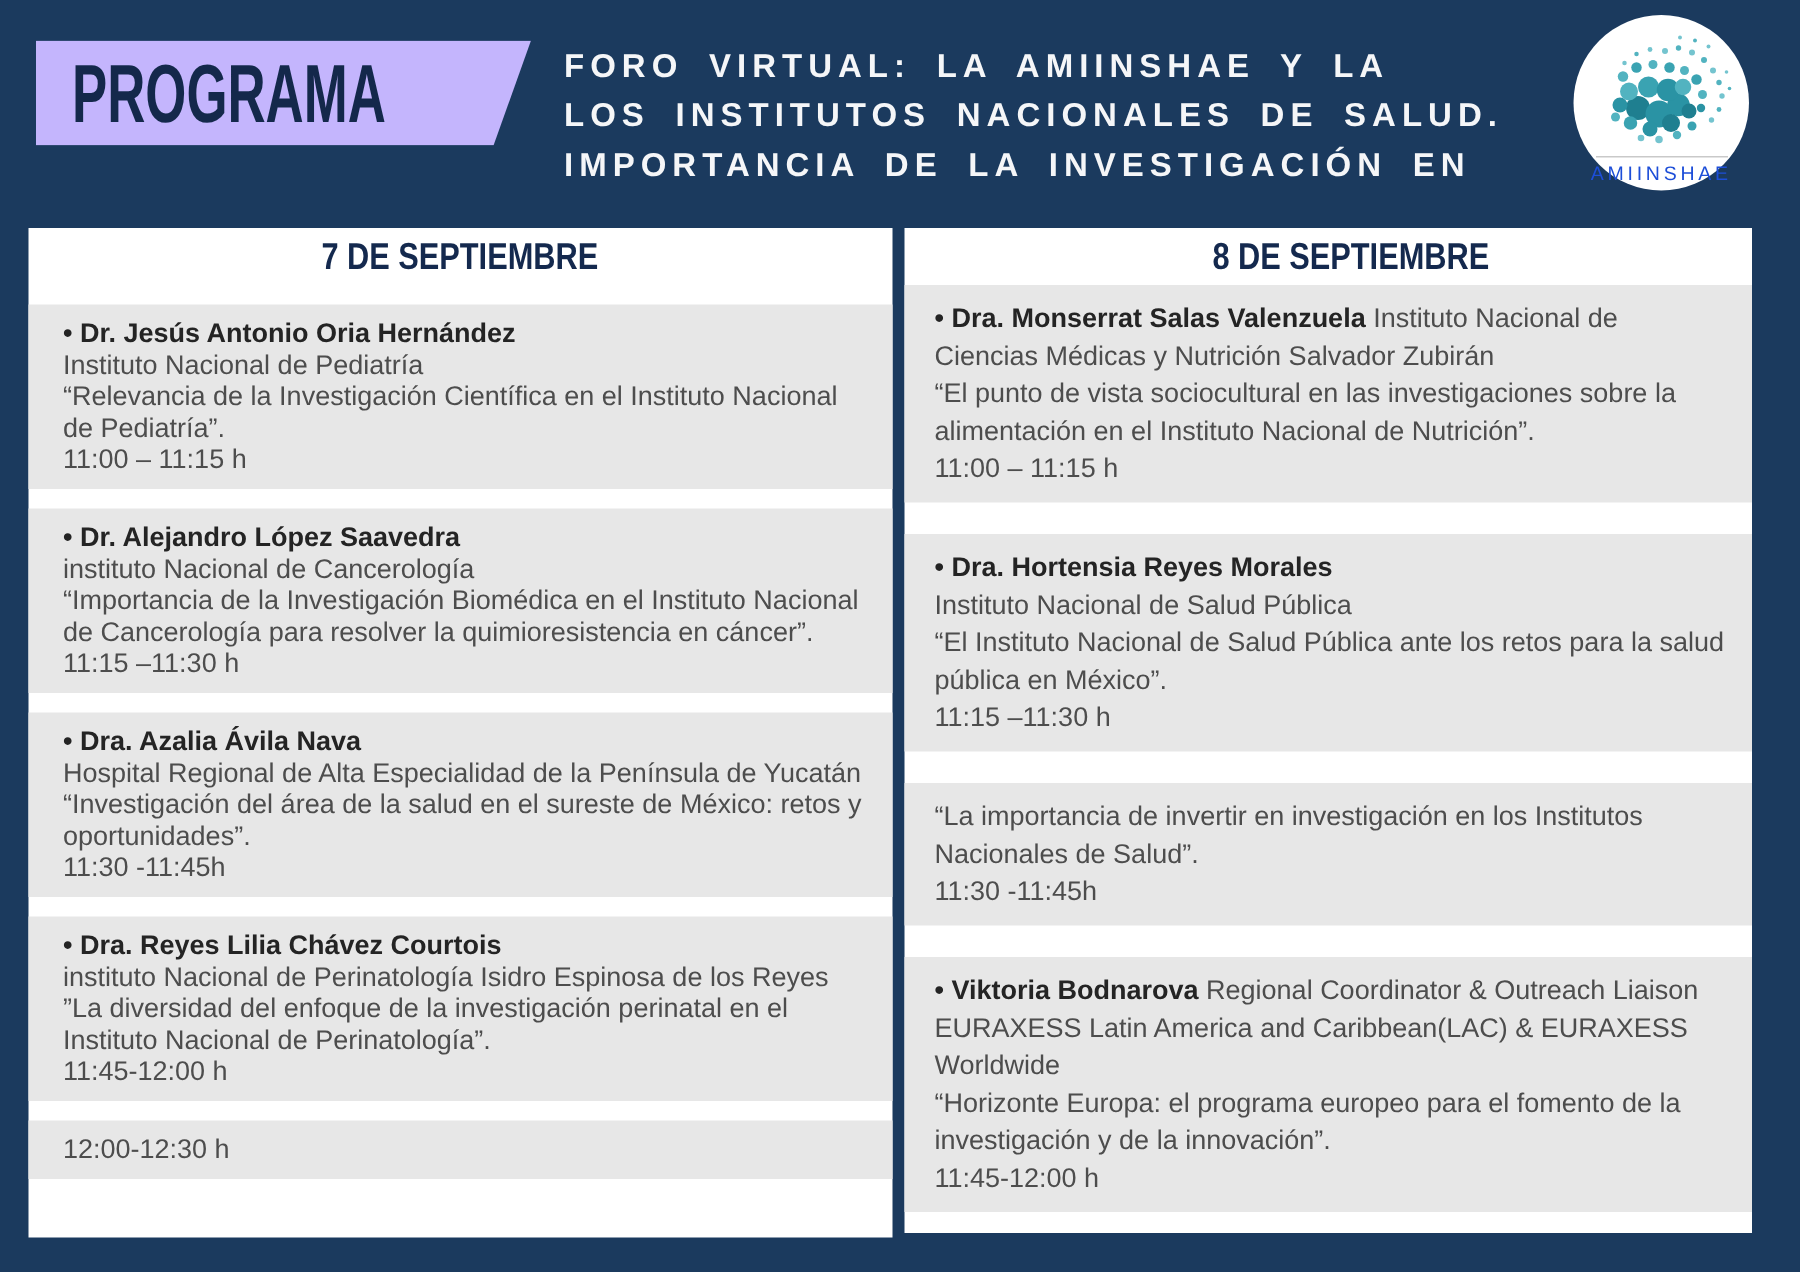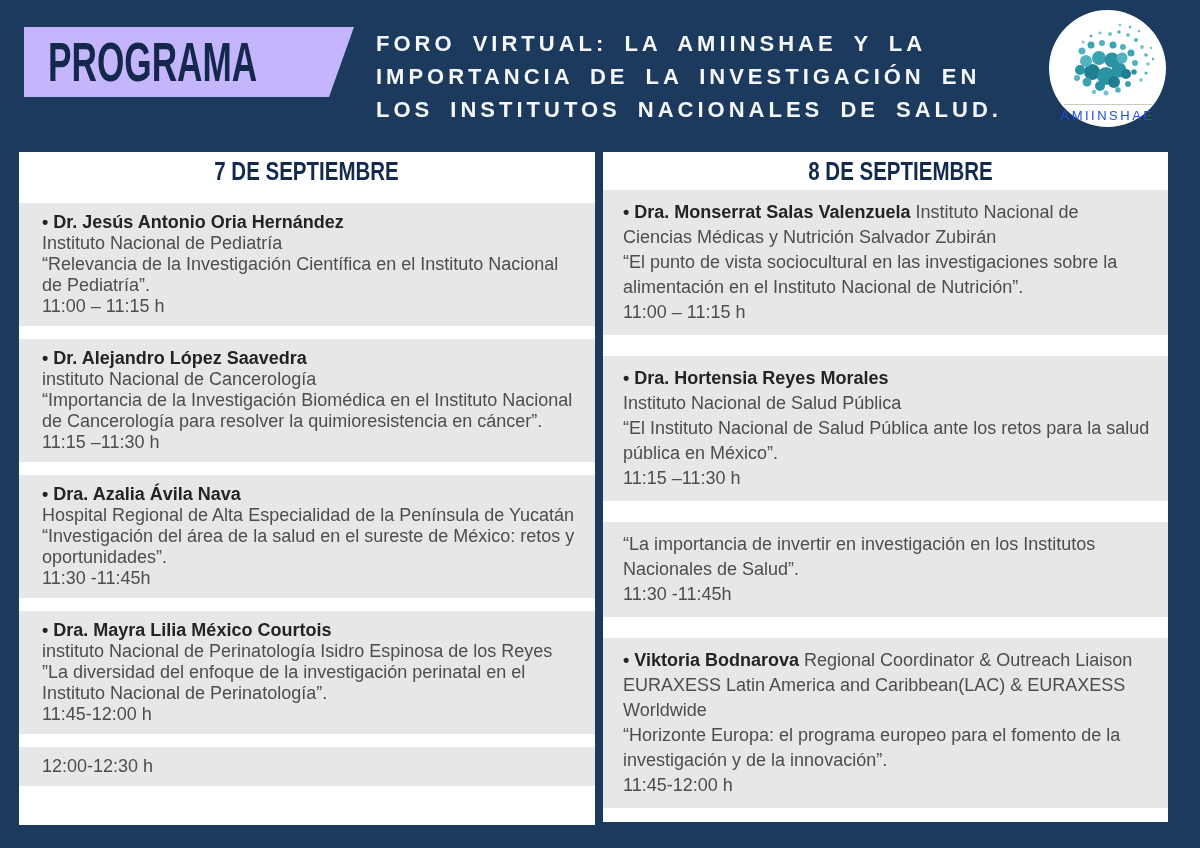--- a/index.html
+++ b/index.html
@@ -110,22 +110,22 @@
 <body>
 
 <div class="page">
 
   <div class="banner">
     <span class="banner-text">PROGRAMA</span>
   </div>
 
   <div class="title">
     <div>FORO VIRTUAL: LA AMIINSHAE Y LA</div>
+    <div>LOS INSTITUTOS NACIONALES DE SALUD.</div>
     <div>IMPORTANCIA DE LA INVESTIGACIÓN EN</div>
-    <div>LOS INSTITUTOS NACIONALES DE SALUD.</div>
   </div>
 
   <div class="logo">
     <svg width="100" height="84" viewBox="0 0 100 84">
       <g>
         <circle cx="34" cy="54" r="8" fill="#1f7f90"></circle>
         <circle cx="48" cy="58" r="9" fill="#2a93a4"></circle>
         <circle cx="61" cy="52" r="7.5" fill="#2a93a4"></circle>
         <circle cx="41" cy="40" r="7" fill="#3aa3b2"></circle>
         <circle cx="54" cy="42" r="7.5" fill="#2a93a4"></circle>
@@ -190,21 +190,21 @@
   </div>
 
   <div class="session">
     <p class="head"><span class="bullet">• </span><strong class="speaker">Dra. Azalia Ávila Nava</strong></p>
     <p class="affil-block">Hospital Regional de Alta Especialidad de la Península de Yucatán</p>
     <p class="talk">“Investigación del área de la salud en el sureste de México: retos y oportunidades”.</p>
     <p class="time">11:30 -11:45h</p>
   </div>
 
   <div class="session">
-    <p class="head"><span class="bullet">• </span><strong class="speaker">Dra. Mayra Lilia México Courtois</strong></p>
+    <p class="head"><span class="bullet">• </span><strong class="speaker">Dra. Reyes Lilia Chávez Courtois</strong></p>
     <p class="affil-block">instituto Nacional de Perinatología Isidro Espinosa de los Reyes</p>
     <p class="talk">”La diversidad del enfoque de la investigación perinatal en el Instituto Nacional de Perinatología”.</p>
     <p class="time">11:45-12:00 h</p>
   </div>
 
   <div class="session">
 
     <p class="time">12:00-12:30 h</p>
   </div>
 </div>

